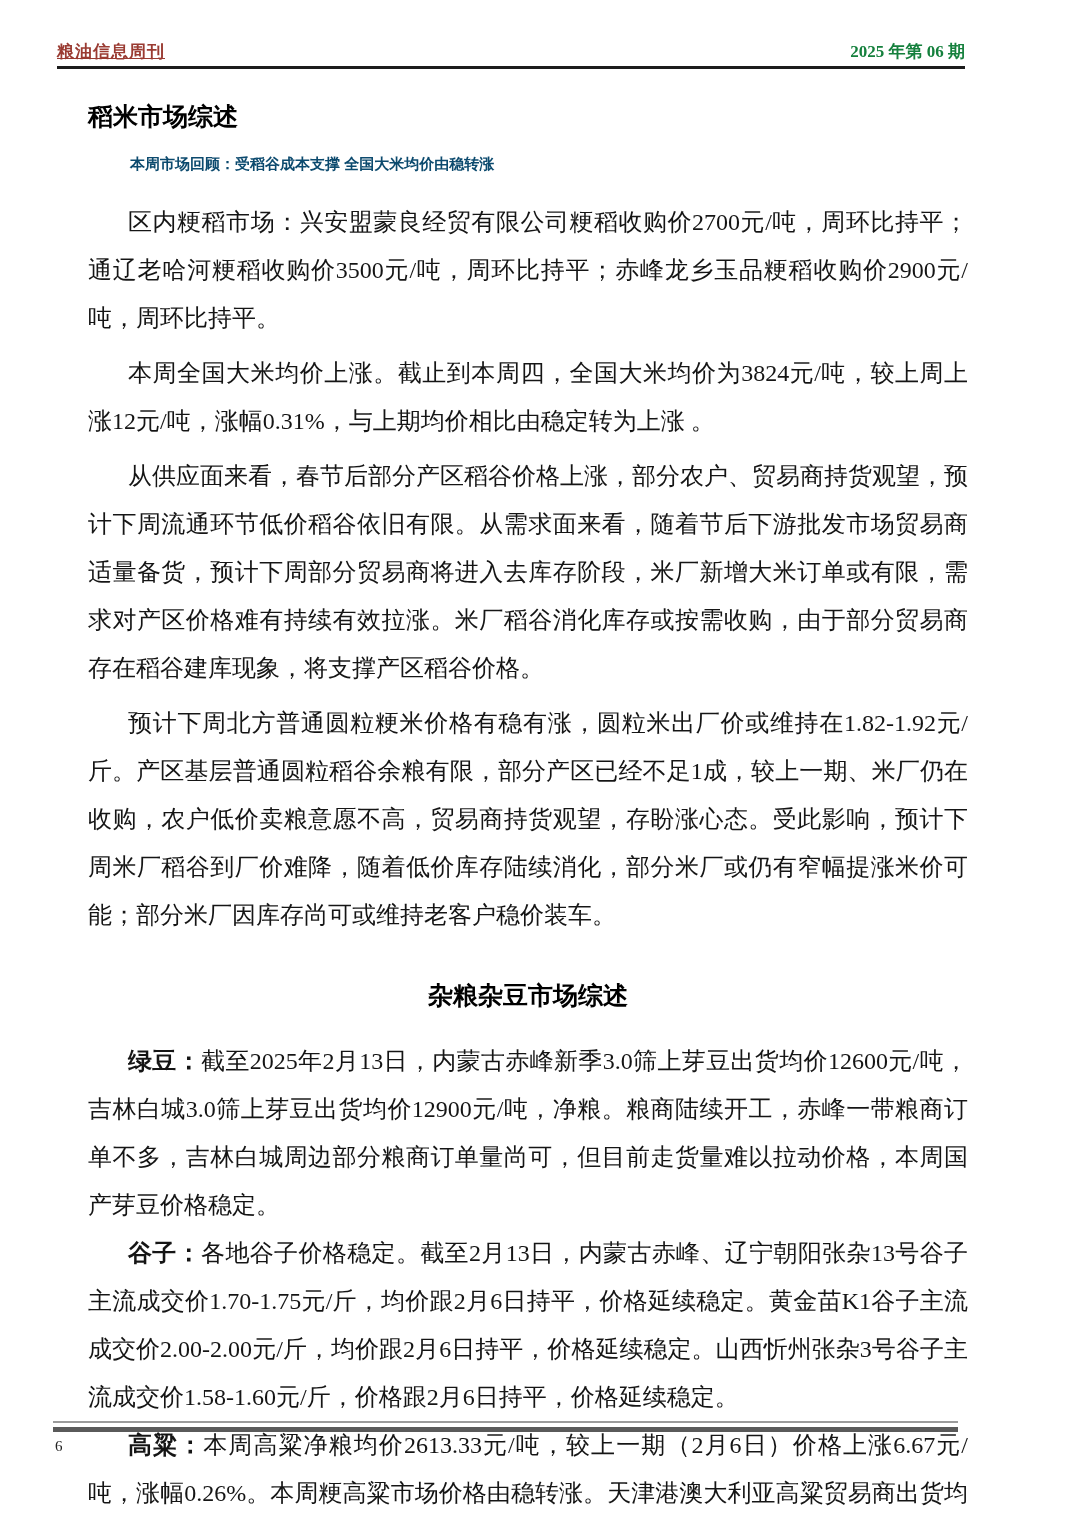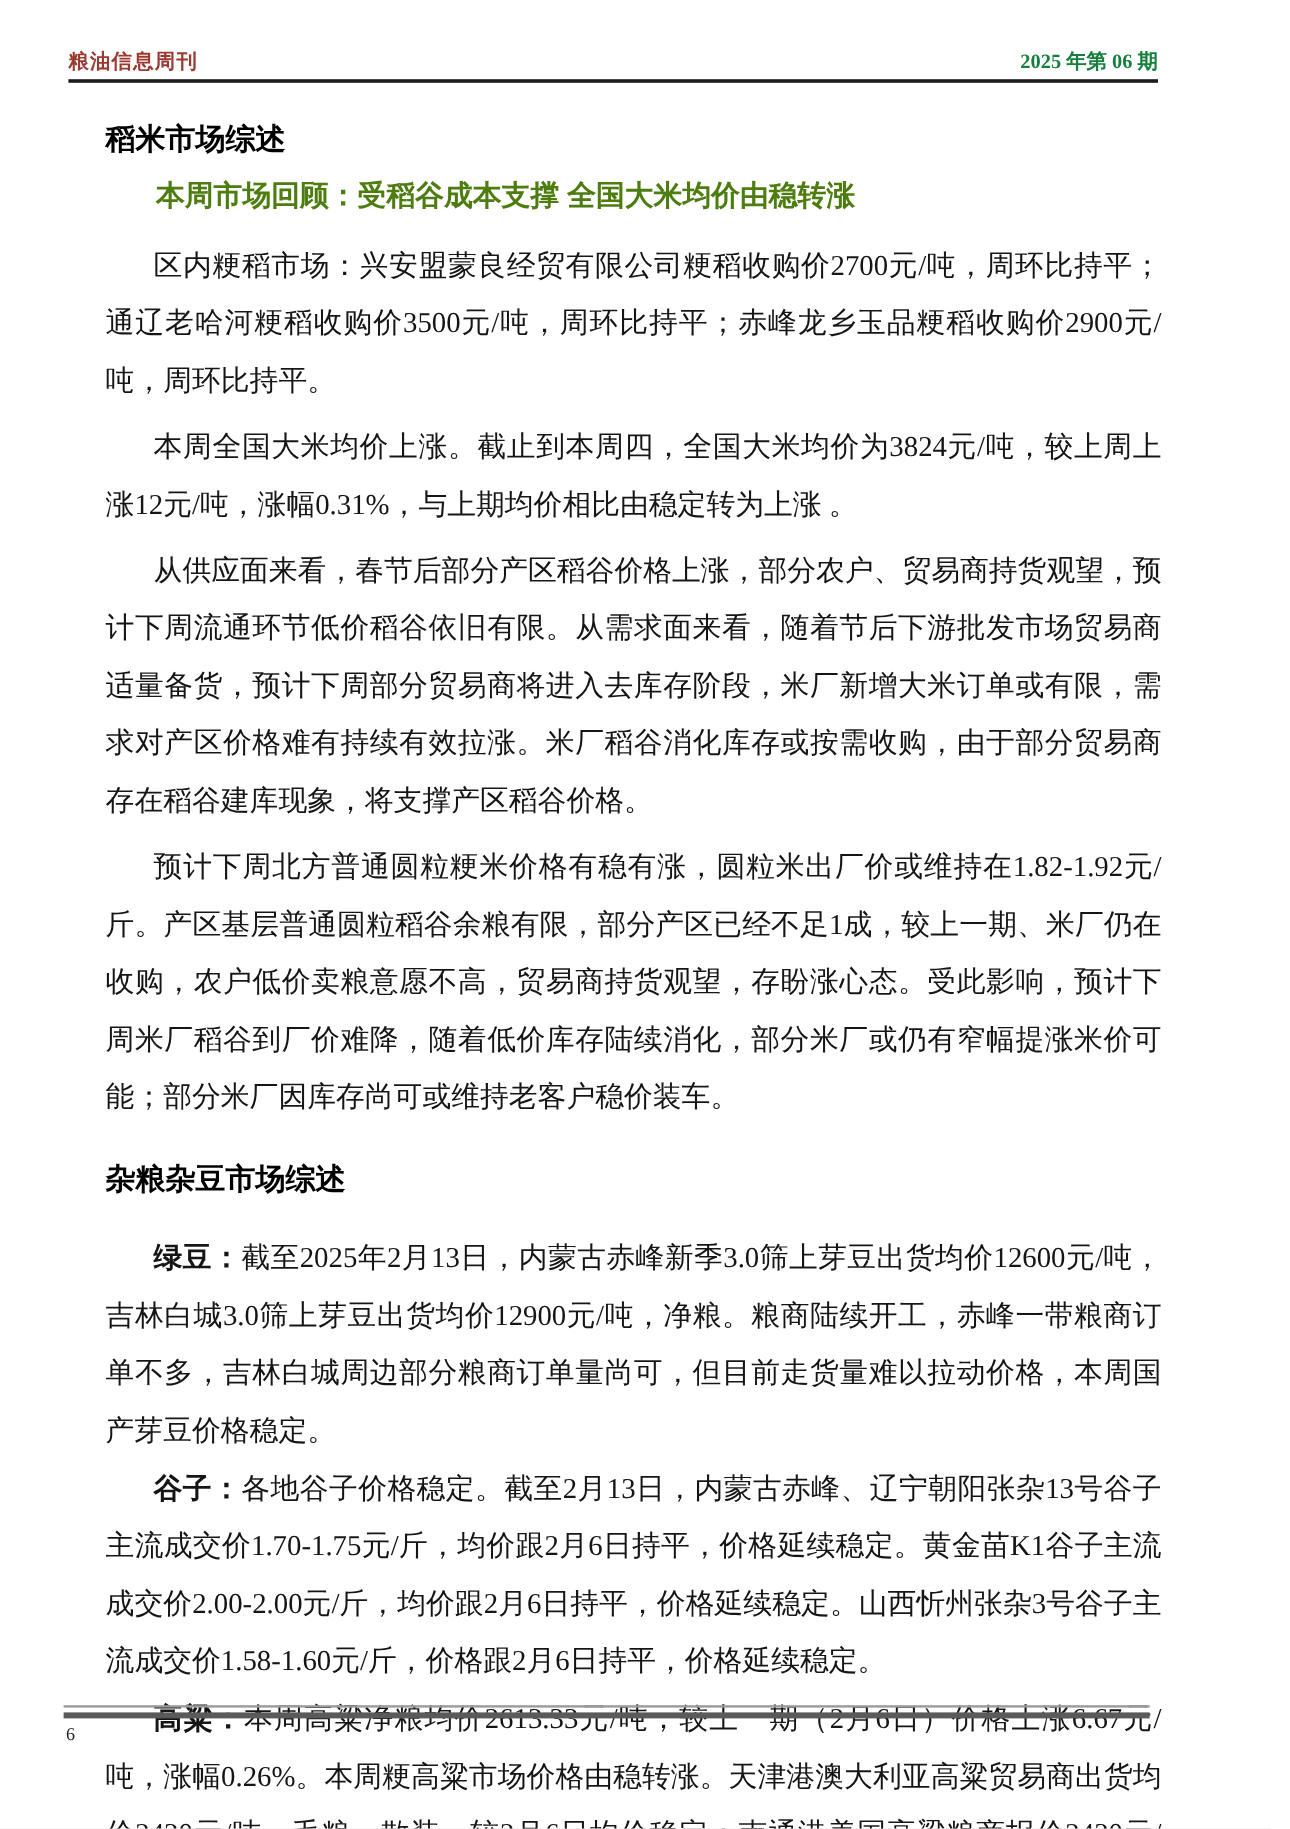--- a/index.html
+++ b/index.html
@@ -13,40 +13,40 @@
     color:#151515;
   }
   
   .header{
     position:absolute;left:57px;top:42px;width:908px;
     display:flex;justify-content:space-between;align-items:flex-end;
     border-bottom:3px solid #1c1c1c;
     padding-bottom:4px;
     font-weight:bold;font-size:17px;line-height:20px;
   }
-  .journal-title{color:#9a3b32;letter-spacing:1px;}
+  .journal-title{color:#9a3b32;letter-spacing:1px;text-decoration:underline;}
   .issue{color:#15803d;}
   
   .content{position:absolute;left:88px;top:100px;width:880px;}
   .section-title{
     font-family:"Liberation Sans","DejaVu Sans",sans-serif;
     font-size:25px;line-height:32px;font-weight:bold;color:#000;
     margin:0 0 18px 0;
   }
   .subtitle{
     font-family:"Liberation Sans","DejaVu Sans",sans-serif;
-    font-size:24px;line-height:28px;font-weight:bold;color:#4d7c0f;
+    font-size:15px;line-height:28px;font-weight:bold;color:#0c4a6e;
     padding-left:42px;margin:0 0 20px 0;
   }
   p.body{
     font-size:24px;line-height:48px;
     text-align:justify;text-indent:40px;
     margin:0 0 7px 0;
   }
-  .sec2 .section-title{margin:28px 0 26px 0;}
+  .sec2 .section-title{margin:40px 0 26px 0;text-align:center;}
   .sec2 p.body{margin:0;}
   .lead{
     font-family:Liberation Sans, sans-serif;
     font-weight:bold;
   }
   
   .footer-rule-thin{position:absolute;left:53px;top:1421px;width:905px;height:2px;background:#9b9b9b;}
   .footer-rule-thick{position:absolute;left:53px;top:1427px;width:905px;height:5px;background:#5a5a5a;}
   .page-number{position:absolute;left:55px;top:1437px;font-size:15px;line-height:18px;color:#222;}
 </style>

